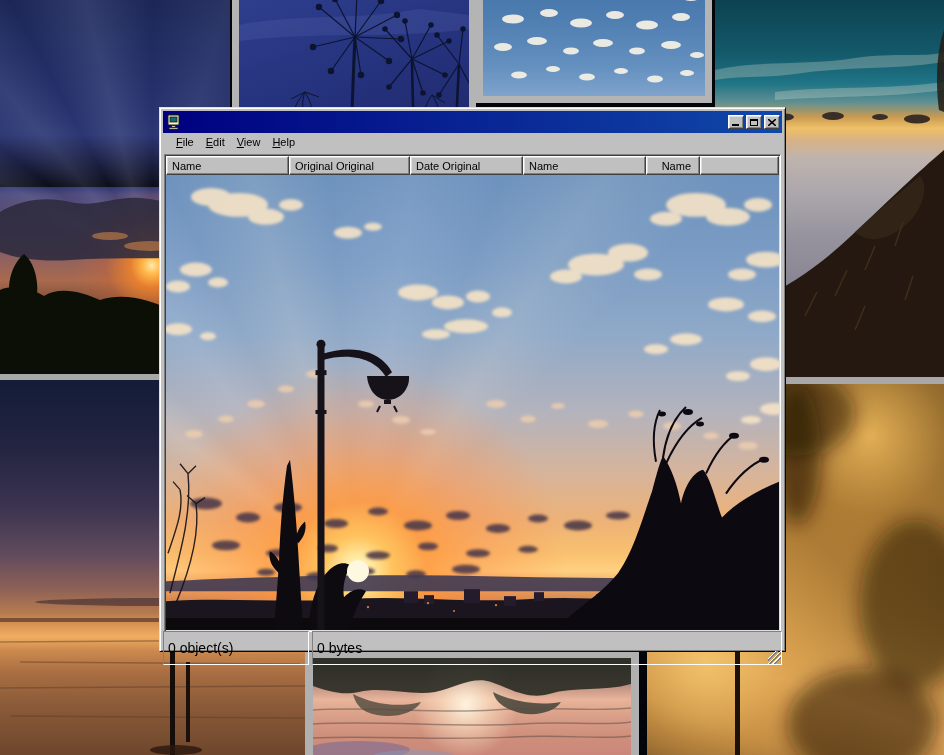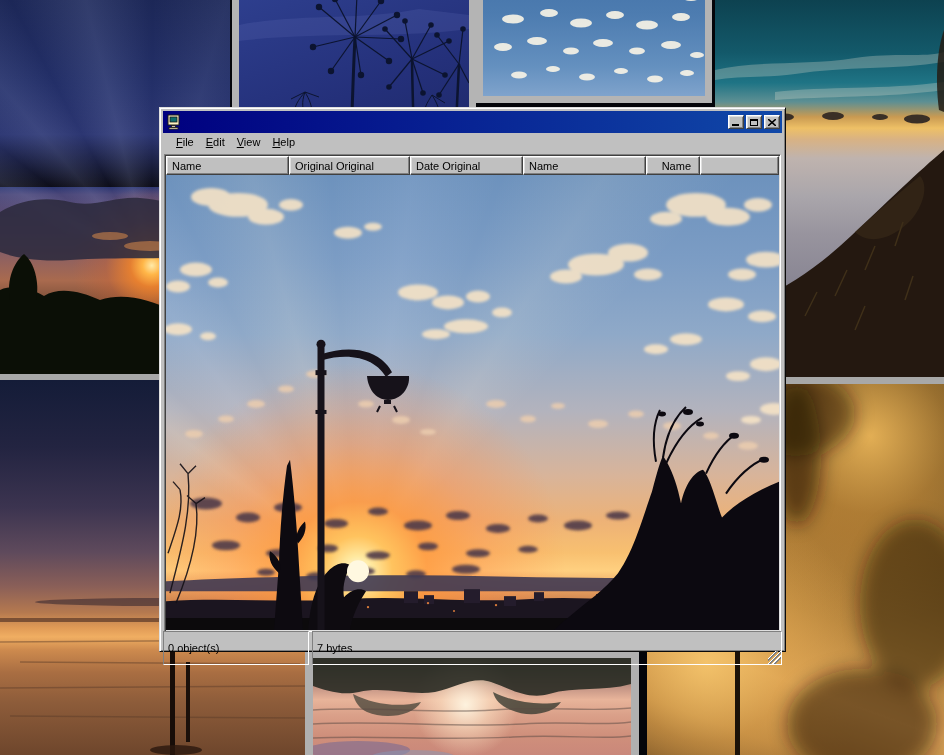--- a/index.html
+++ b/index.html
@@ -75,21 +75,21 @@
   .c-stub{flex:1;}
   .client-photo{position:absolute;left:1px;top:20px;right:1px;bottom:1px;overflow:hidden;
     background:
       radial-gradient(circle at 31.3% 87%, #fffbe8 0%, #ffe9a0 2.5%, #ffc35e 6%, rgba(255,150,60,.78) 12%, rgba(255,140,70,.38) 22%, rgba(255,160,90,0) 36%),
       conic-gradient(from 300deg at 31.3% 87%, rgba(255,246,222,0) 0deg, rgba(255,246,222,.13) 7deg, rgba(255,246,222,0) 14deg, rgba(228,235,255,.10) 24deg, rgba(255,246,222,0) 34deg, rgba(255,246,222,.12) 45deg, rgba(255,246,222,0) 56deg, rgba(228,235,255,.09) 68deg, rgba(255,246,222,0) 80deg, rgba(255,246,222,.11) 92deg, rgba(255,246,222,0) 104deg),
       linear-gradient(180deg,#6d92bd 0%,#7b9cc4 18%,#8fa9c8 35%,#b3b3bd 52%,#d8b49a 66%,#edb277 76%,#f8c070 83%,#ffd080 87%,#e8a060 91%,#c07848 95%,#8a5838 100%);}
   .client-photo svg{position:absolute;left:0;top:0;width:100%;height:100%;display:block;}
   .statusbar{left:3px;right:3px;bottom:3px;height:17px;display:flex;}
   .status-panel{height:17px;box-sizing:border-box;
     border:1px solid;border-color:#808080 #ffffff #ffffff #808080;
-    font-size:11px;color:#000;display:flex;align-items:center;padding:16px 4px;white-space:nowrap;overflow:hidden;}
+    font-size:14px;color:#000;display:flex;align-items:center;padding:16px 4px;white-space:nowrap;overflow:hidden;}
   .sp-objects{width:146px;margin-right:3px;}
   .sp-bytes{flex:1;position:relative;}
   .grip{position:absolute;right:0;bottom:0;width:13px;height:13px;
     background:linear-gradient(135deg,transparent 0 5px,#fff 5px 6px,#808080 6px 7.5px,transparent 7.5px 8.5px,#fff 8.5px 9.5px,#808080 9.5px 11px,transparent 11px 12px,#fff 12px 13px,#808080 13px 14.5px,transparent 14.5px);}
 </style>
 </head>
 <body>
 
 <div>
 
@@ -486,17 +486,17 @@
         <circle cx="192" cy="398" r="11" fill="#fff8e0"></circle>
       </svg>
     </div>
   </div>
 
   <div class="abs statusbar">
     <div class="status-panel sp-objects">
       <span>0 object(s)</span>
     </div>
     <div class="status-panel sp-bytes">
-      <span>7 bytes</span>
+      <span>0 bytes</span>
       <div class="grip"></div>
     </div>
   </div>
 </div>
 
 </body></html>

